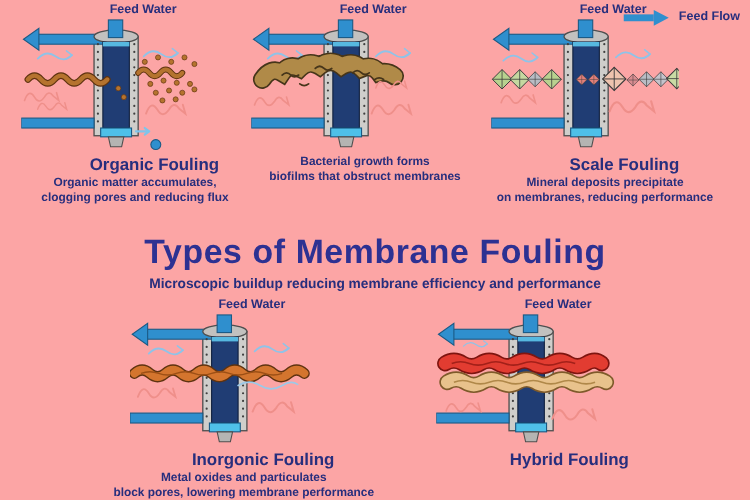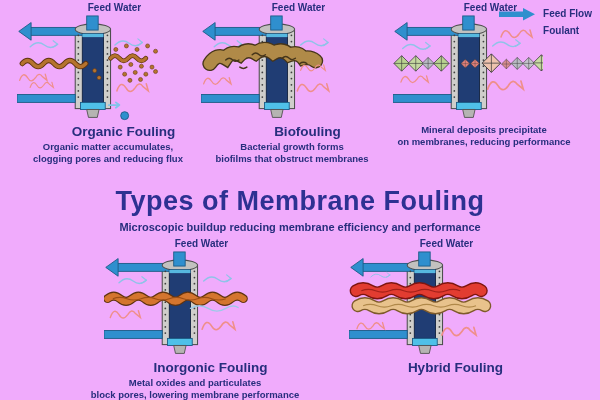--- a/index.html
+++ b/index.html
@@ -1,17 +1,17 @@
 <!DOCTYPE html>
 <html><head>
 <meta charset="utf-8">
 <style>
   html,body{margin:0;padding:0;}
   body{font-family:"Liberation Sans", sans-serif;}
-  #stage{position:relative;width:600px;height:400px;background:#f0abfc;overflow:hidden;}
+  #stage{position:relative;width:600px;height:400px;background:#fca5a5;overflow:hidden;}
   .panel{position:absolute;text-align:center;}
   .feed-label{font-size:10px;font-weight:bold;color:#272e7d;margin-bottom:1px;margin-left:29px;}
   .illus{display:block;margin:0 auto;position:relative;left:-8px;}
   .panel-title{font-size:13.5px;font-weight:bold;color:#272e7d;margin-top:2px;padding-left:47px;}
   .panel-desc{font-size:9.5px;font-weight:bold;color:#272e7d;line-height:1.22;white-space:pre-line;margin-top:2px;padding-left:16px;}
   #title-block{position:absolute;top:182px;left:0;width:600px;text-align:center;}
   #main-title{font-size:27px;font-weight:bold;color:#2d3192;margin:4px;letter-spacing:0.5px;}
   #subtitle{font-size:11px;font-weight:bold;color:#272e7d;margin-top:1px;}
   #legend{position:absolute;top:5px;right:8px;}
   .legend-row{display:flex;align-items:center;gap:6px;height:17px;}
@@ -82,26 +82,20 @@
   </svg>
 
   <div id="legend">
     <div class="legend-row">
       <svg width="40" height="14">
         <rect x="2" y="4.5" width="24" height="5.5" fill="#2f8fce"></rect>
         <polygon points="26,1 26,13.5 38,7.2" fill="#2f8fce"></polygon>
       </svg>
       <span class="legend-label">Feed Flow</span>
     </div>
-    <div class="legend-row">
-      <svg width="40" height="16">
-        <use href="#sym-squig" transform="translate(3,1)"></use>
-      </svg>
-      <span class="legend-label">Foulant</span>
-    </div>
   </div>
 
   <div class="panel" id="panel-organic">
     <div class="feed-label">Feed Water</div>
     <svg class="illus" width="150" height="108" viewBox="0 0 170 122">
       <use href="#sym-tube"></use>
       <use href="#sym-flow" transform="translate(14,28)"></use>
       <use href="#sym-flow" transform="translate(110,26)"></use>
       <g>
         <path d="M6,56 q6,-7 12,0 t12,0 t12,0 t12,0 t12,0 t12,0" fill="none" stroke="#5f3310" stroke-width="6" stroke-linecap="round"></path>
@@ -155,21 +149,20 @@
           <path d="M58,46 q4,-4 8,0 q3,3 7,0"></path>
           <path d="M92,50 q4,-4 8,0 q3,3 7,0"></path>
           <path d="M44,60 q4,3 8,0"></path>
           <path d="M112,56 q4,-3 8,0"></path>
         </g>
       </g>
       <use href="#sym-squig" transform="translate(2,66)"></use>
       <use href="#sym-squig" transform="translate(112,52) scale(0.9)"></use>
       <use href="#sym-squig" transform="translate(108,72) scale(1.15)"></use>
     </svg>
-    <div class="panel-title">Biofouling</div>
     <div class="panel-desc">Bacterial growth forms
 biofilms that obstruct membranes</div>
   </div>
 
   <div class="panel" id="panel-scale">
     <div class="feed-label">Feed Water</div>
     <svg class="illus" width="150" height="108" viewBox="0 0 170 122">
       <use href="#sym-tube"></use>
       <use href="#sym-flow" transform="translate(10,30)"></use>
       <use href="#sym-flow" transform="translate(112,27)"></use>
@@ -182,20 +175,21 @@
         <use href="#sym-crystal" transform="translate(88,51) scale(0.5)" style="color:#e2807a"></use>
         <use href="#sym-crystal" transform="translate(101,45) scale(1.05)" style="color:#eec3ae"></use>
         <use href="#sym-crystal" transform="translate(123,51) scale(0.55)" style="color:#d98c90"></use>
         <use href="#sym-crystal" transform="translate(134,49) scale(0.68)" style="color:#b9bcc4"></use>
         <use href="#sym-crystal" transform="translate(147,49) scale(0.68)" style="color:#c3c3cb"></use>
         <use href="#sym-crystal" transform="translate(159,46) scale(0.92)" style="color:#c9dba4"></use>
       </g>
       <use href="#sym-squig" transform="translate(8,64)"></use>
       <use href="#sym-squig" transform="translate(106,68) scale(1.3)"></use>
     </svg>
+    <div class="panel-title">Scale Fouling</div>
     <div class="panel-desc">Mineral deposits precipitate
 on membranes, reducing performance</div>
   </div>
 
   <div id="title-block">
     <h1 id="main-title">Types of Membrane Fouling</h1>
     <div id="subtitle">Microscopic buildup reducing membrane efficiency and performance</div>
   </div>
 
   <div class="panel" id="panel-inorganic">

